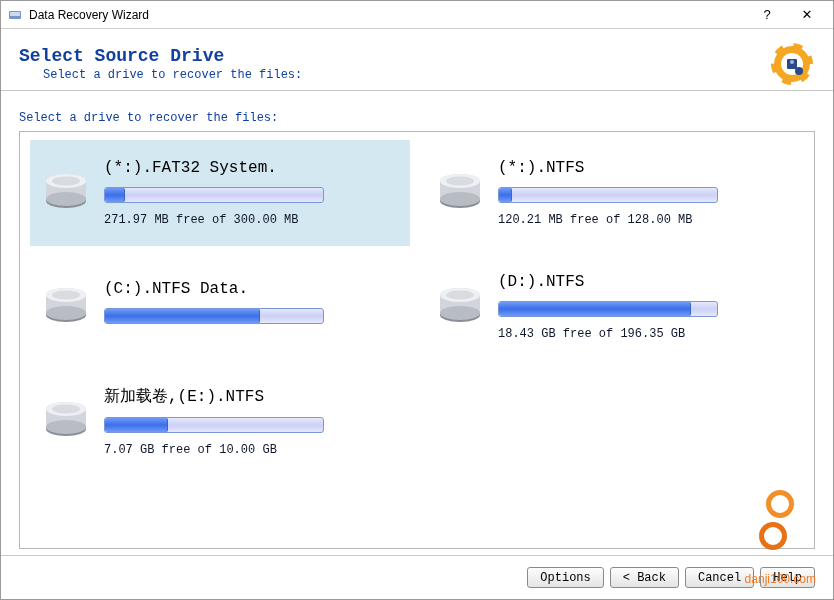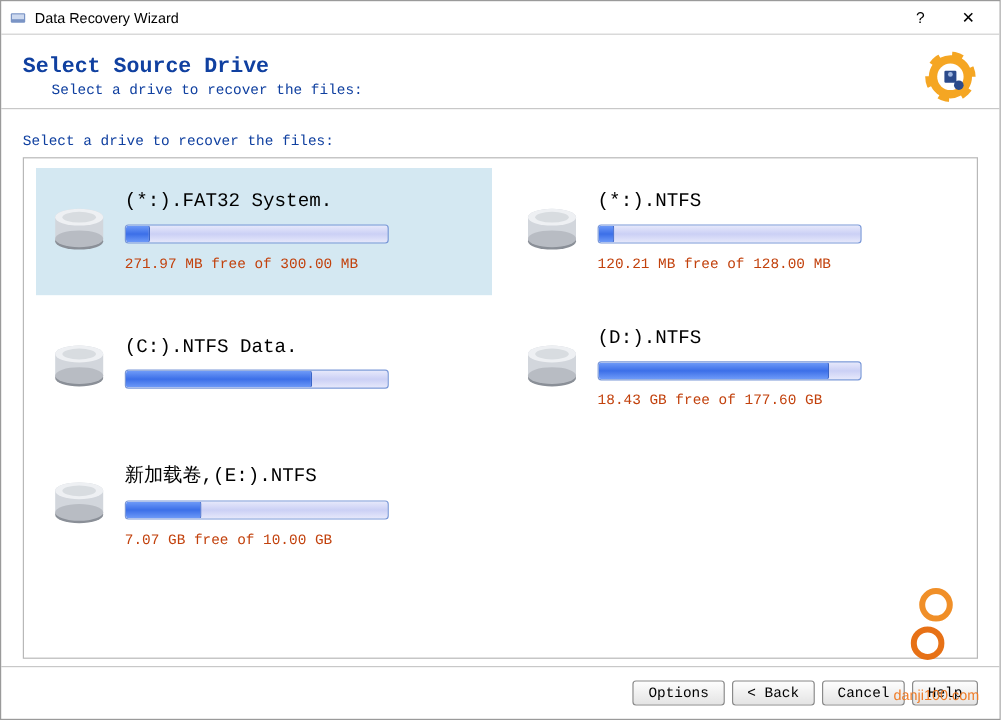--- a/index.html
+++ b/index.html
@@ -22,21 +22,21 @@
 .instruction { color: #1040a0; margin-bottom: 6px; }
 .drive-grid { flex: 1; border: 1px solid #b8b8b8; padding: 8px 10px; display: grid; grid-template-columns: 1fr 1fr; grid-auto-rows: 106px; gap: 8px 14px; align-content: start; }
 
 .drive-card { display: flex; align-items: center; padding: 10px 12px; cursor: pointer; }
 .drive-card.selected { background: #d4e8f2; }
 .drive-icon { width: 48px; height: 44px; margin-right: 14px; flex-shrink: 0; }
 .drive-info { flex: 1; min-width: 0; }
 .drive-name { color: #000; margin-bottom: 10px; font-size: 16px; }
 .bar { width: 220px; height: 16px; border: 1px solid #7a98d8; border-radius: 3px; background: linear-gradient(#e6e8fb, #cbd0f5, #e6e8fb); position: relative; overflow: hidden; margin-bottom: 10px; }
 .bar-fill { position: absolute; left: 0; top: 0; bottom: 0; background: linear-gradient(#6f9bf8, #3c6fe8, #6f9bf8); border-right: 1px solid #3a65c8; border-radius: 2px; }
-.drive-free { color: #c2410c; font-size: 12px; }
+.drive-free { color: #0f172a; font-size: 12px; }
 
 .footer { height: 44px; display: flex; align-items: center; justify-content: flex-end; gap: 6px; padding: 0 18px; border-top: 1px solid #c8c8c8; }
 .footer button { font-family: "Courier New", monospace; font-size: 12px; height: 21px; padding: 0 12px; background: linear-gradient(#fdfdfd, #e4e4e4); border: 1px solid #8a8a8a; border-radius: 3px; cursor: pointer; }
 
 .watermark { position: absolute; right: 18px; bottom: 14px; display: flex; align-items: center; gap: 4px; pointer-events: none; opacity: 0.95; flex-direction: column; }
 .wm-ring { width: 28px; height: 28px; border-radius: 50%; border: 5px solid #f08a1d; background: transparent; }
 .wm-ring.alt { border-color: #e66a0a; margin-left: -14px; }
 .wm-text { color: #f07820; font-family: sans-serif; font-size: 12px; margin-top: 18px; }
 </style>
 </head>
@@ -140,21 +140,21 @@
         <ellipse cx="24" cy="28" rx="20" ry="7" fill="#b8bcc3"></ellipse>
         <ellipse cx="24" cy="10" rx="20" ry="7" fill="#eef0f3"></ellipse>
         <ellipse cx="24" cy="10" rx="14" ry="4.5" fill="#d8dce0"></ellipse>
       </svg>
     </div>
     <div class="drive-info">
       <div class="drive-name">(D:).NTFS</div>
       <div class="bar">
         <div class="bar-fill" style="width:88%"></div>
       </div>
-      <div class="drive-free">18.43 GB free of 177.60 GB</div>
+      <div class="drive-free">18.43 GB free of 196.35 GB</div>
     </div>
         </div>
         <div class="drive-card">
     <div class="drive-icon">
       <svg viewBox="0 0 48 44">
         <ellipse cx="24" cy="10" rx="20" ry="7" fill="#d2d6dc"></ellipse>
         <rect x="4" y="10" width="40" height="20" fill="#d2d6dc"></rect>
         <ellipse cx="24" cy="30" rx="20" ry="7" fill="#8a8f97"></ellipse>
         <ellipse cx="24" cy="28" rx="20" ry="7" fill="#b8bcc3"></ellipse>
         <ellipse cx="24" cy="10" rx="20" ry="7" fill="#eef0f3"></ellipse>

